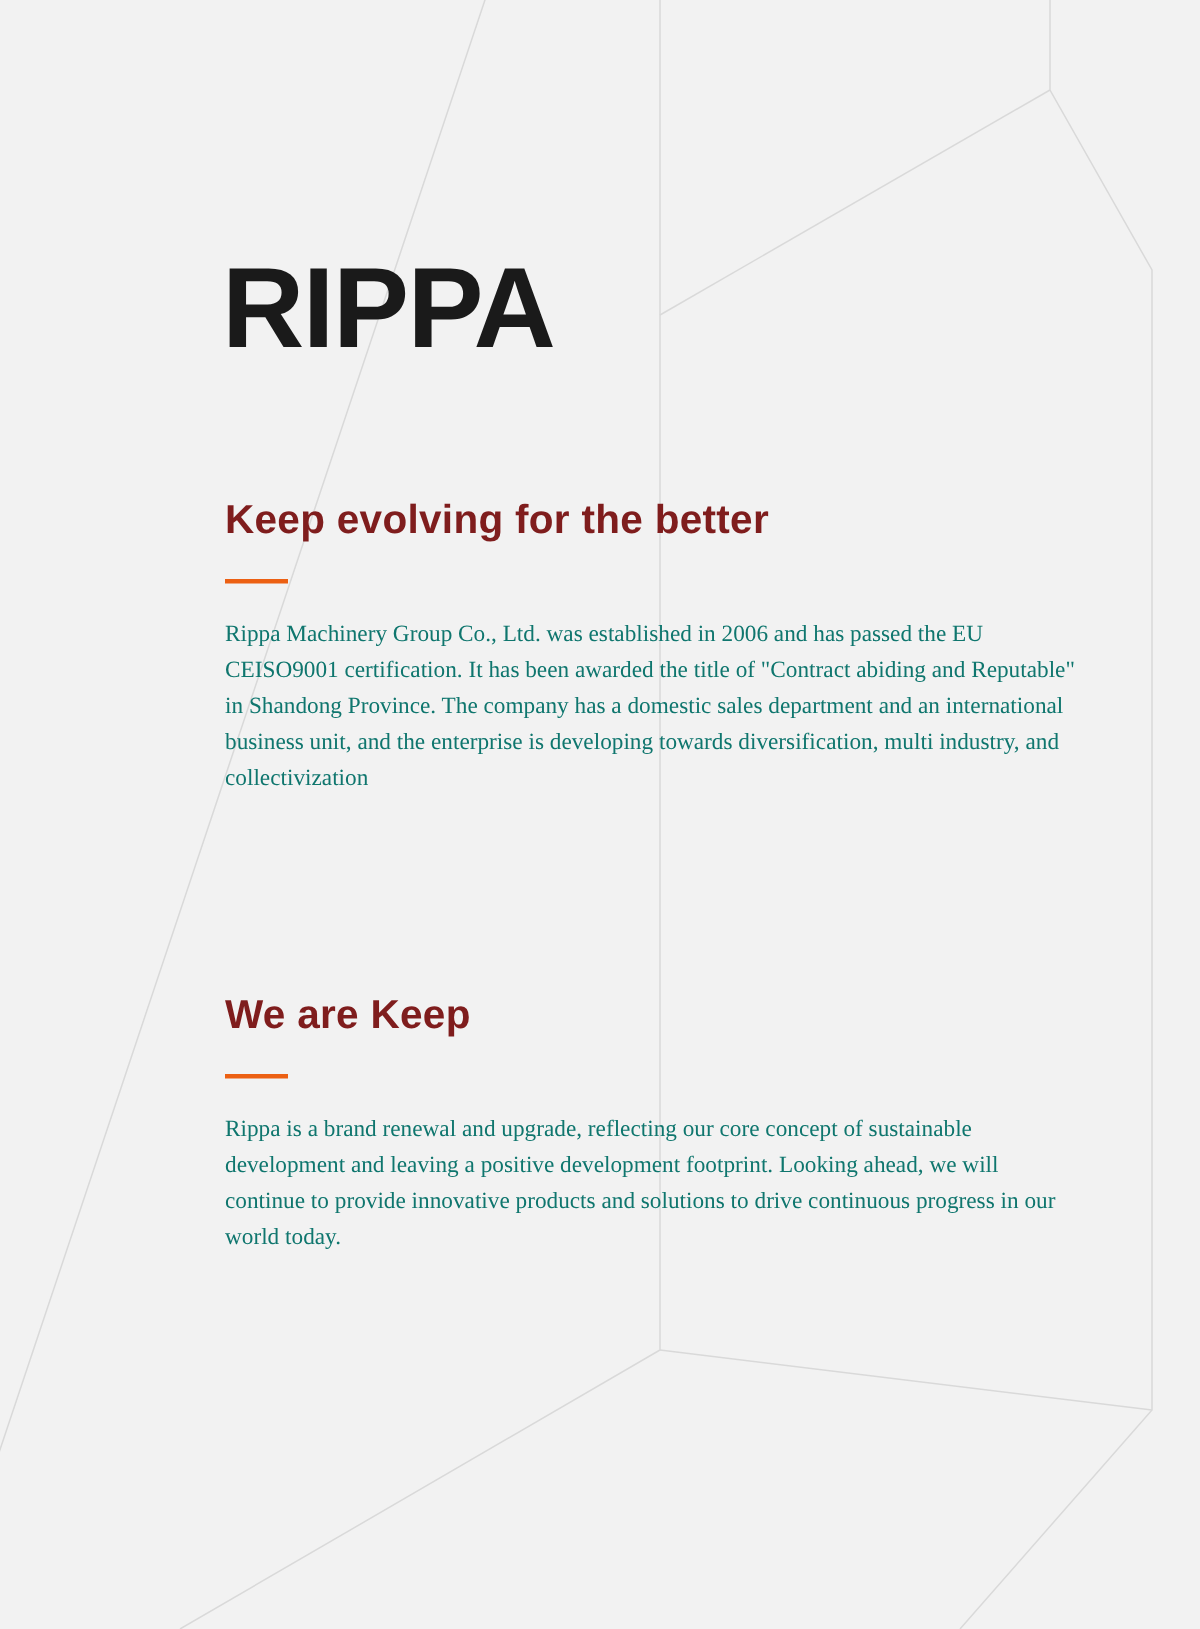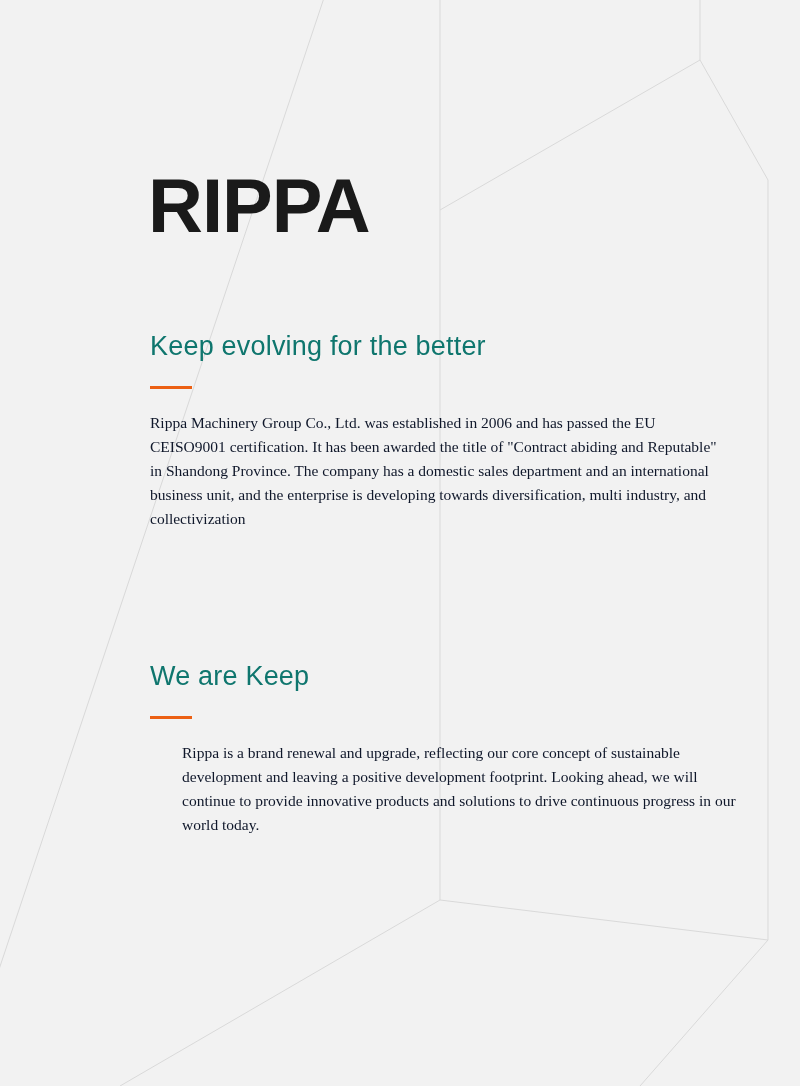--- a/index.html
+++ b/index.html
@@ -41,45 +41,44 @@
   }
   .section {
     position: absolute;
     left: 150px;
     width: 590px;
   }
   .section-one { top: 330px; }
   .section-two { top: 660px; }
   .headline {
     font-family: "Liberation Sans", sans-serif;
-    font-weight: normal;
+    font-weight: bold;
     font-size: 27px;
-    color: #0f766e;
+    color: #7f1d1d;
     margin: 0;
     line-height: 1.2;
     letter-spacing: 0.2px;
   }
   .rule {
     width: 42px;
     height: 3px;
     background: #ec6013;
     margin-top: 24px;
     margin-bottom: 22px;
   }
   .body-text {
     font-family: "Liberation Serif", serif;
     font-size: 15.5px;
     line-height: 1.55;
-    color: #0f172a;
+    color: #0f766e;
     margin: 0;
     max-width: 580px;
   }
   .section-two .body-text {
     max-width: 560px;
-    margin-left: 32px;
   }
 </style>
 </head>
 <body>
 
 <div class="page">
 
   <svg class="bg-lines" viewBox="0 0 800 1086" xmlns="http://www.w3.org/2000/svg">
     <g fill="none" stroke="#d9d9d9" stroke-width="1">
       <path d="M -40 1086 L 330 -20"></path>

